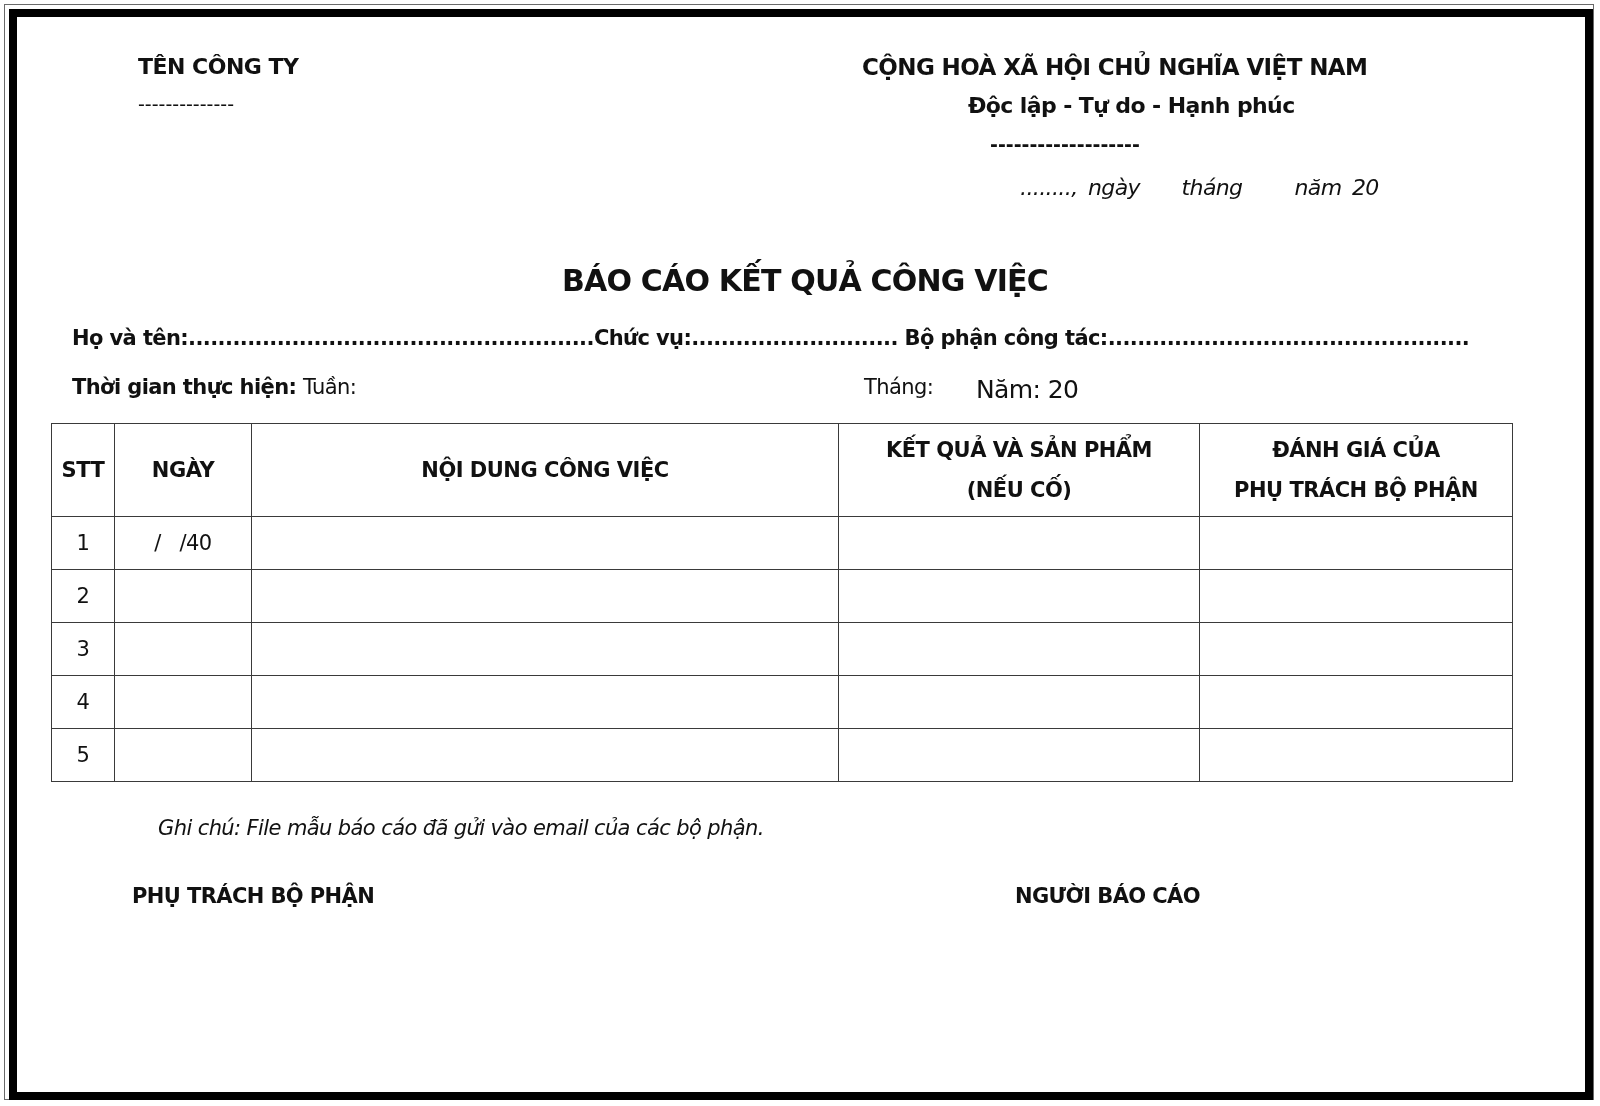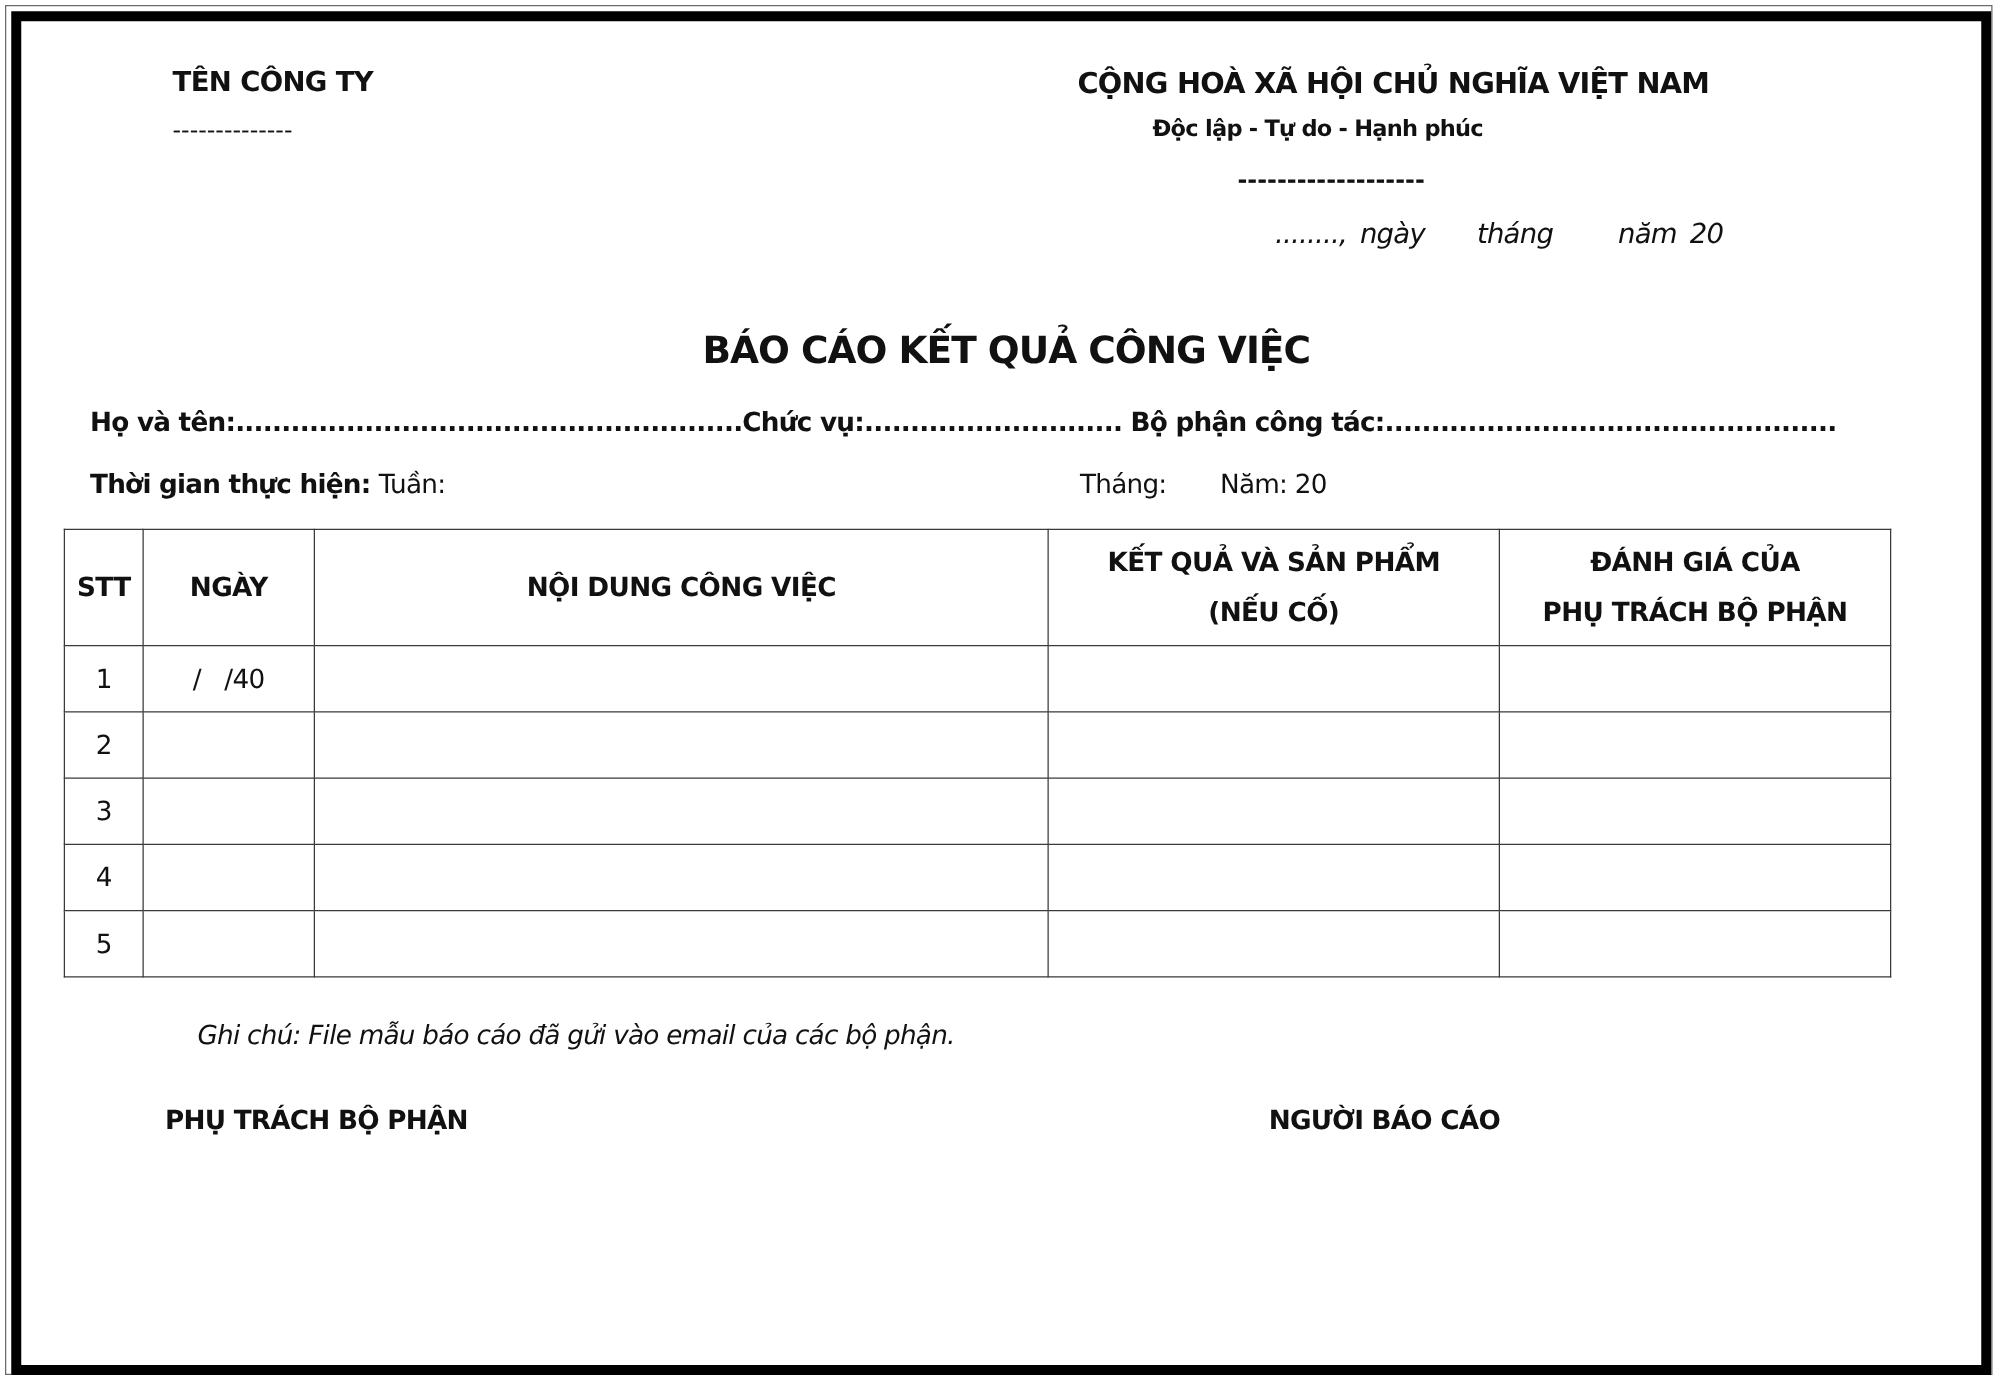--- a/index.html
+++ b/index.html
@@ -13,29 +13,29 @@
   }
   .frame {
     position: absolute; left: 9px; top: 9px; width: 1584px; height: 1091px;
     border: 8px solid #000; box-sizing: border-box; background: #fff;
   }
   .abs { position: absolute; white-space: nowrap; }
   .bold { font-weight: bold; }
   .company { left: 138px; top: 54px; font-size: 22px; letter-spacing: -0.5px; }
   .company-dash { left: 138px; top: 93px; font-size: 19px; letter-spacing: 0px; }
   .nation { left: 838px; top: 54px; font-size: 23px; letter-spacing: -0.6px; margin-left: 24px; }
-  .motto { left: 922px; top: 93px; font-size: 18px; letter-spacing: -0.6px; }
+  .motto { left: 968px; top: 93px; font-size: 22px; letter-spacing: -0.6px; }
   .nation-dash { left: 990px; top: 133px; font-size: 19px; font-weight: bold; }
   .date-line { left: 1020px; top: 175px; font-size: 22px; font-style: italic; letter-spacing: -0.6px; word-spacing: 4px; }
   .title { left: 545px; top: 263px; font-size: 30px; letter-spacing: -0.8px; margin-left: 17px; }
   .info1 { left: 72px; top: 326px; font-size: 21px; letter-spacing: -0.6px; text-align: center; }
   .info2 { left: 72px; top: 375px; font-size: 21px; letter-spacing: -0.6px; }
   .info2 .normal { font-weight: normal; }
   .thang { left: 864px; top: 375px; font-size: 21px; letter-spacing: -0.6px; }
-  .nam { left: 976px; top: 375px; font-size: 21px; letter-spacing: -0.6px; }
+  .nam { left: 976px; top: 375px; font-size: 25px; letter-spacing: -0.6px; }
   table.report {
     position: absolute; left: 51px; top: 423px; border-collapse: collapse;
     font-size: 21px; letter-spacing: -0.5px; padding-left: 18px;
   }
   table.report th, table.report td {
     border: 1.5px solid #3a3a3a; text-align: center; vertical-align: middle; padding: 0;
   }
   table.report th { font-weight: bold; height: 92px; line-height: 40px; }
   table.report td { height: 52px; }
   .c-stt { width: 62px; }

